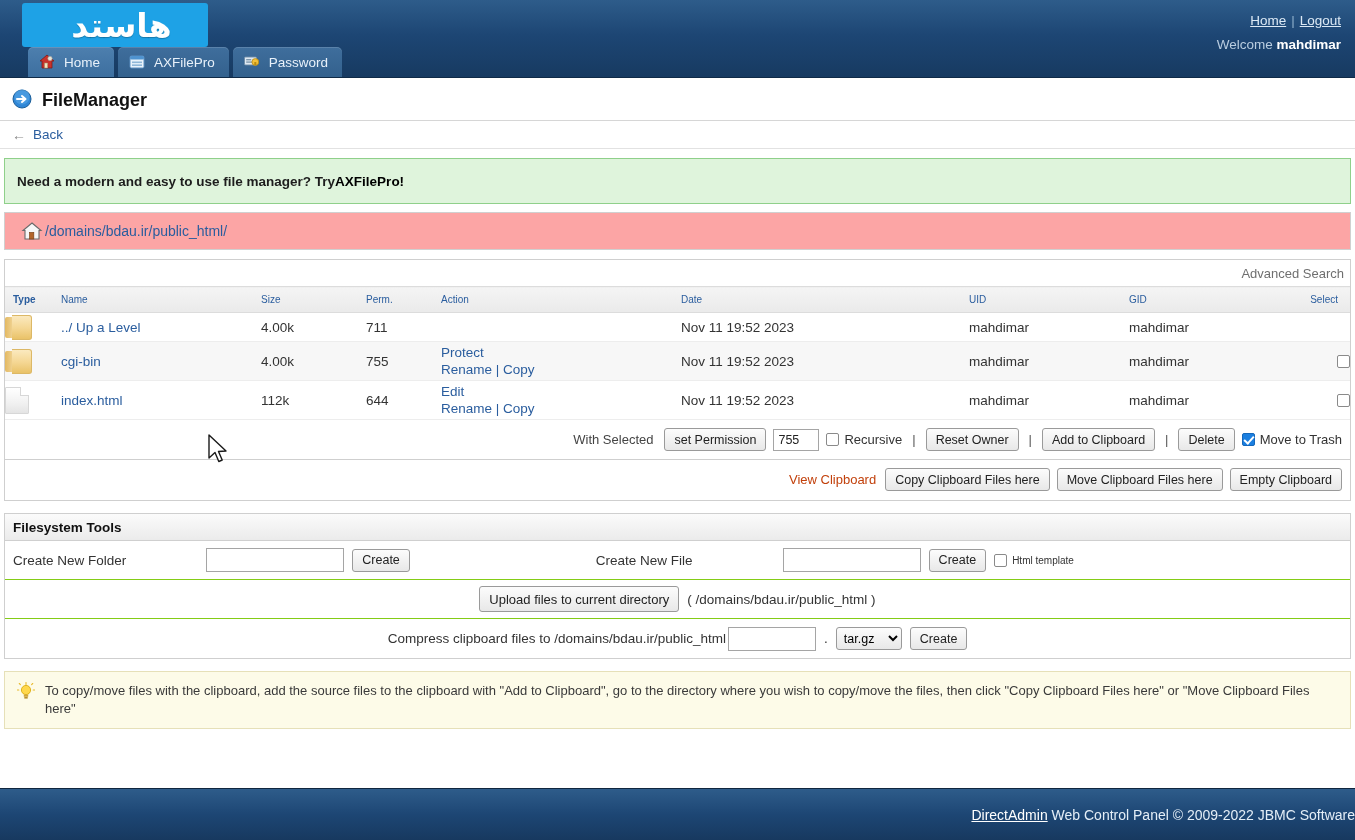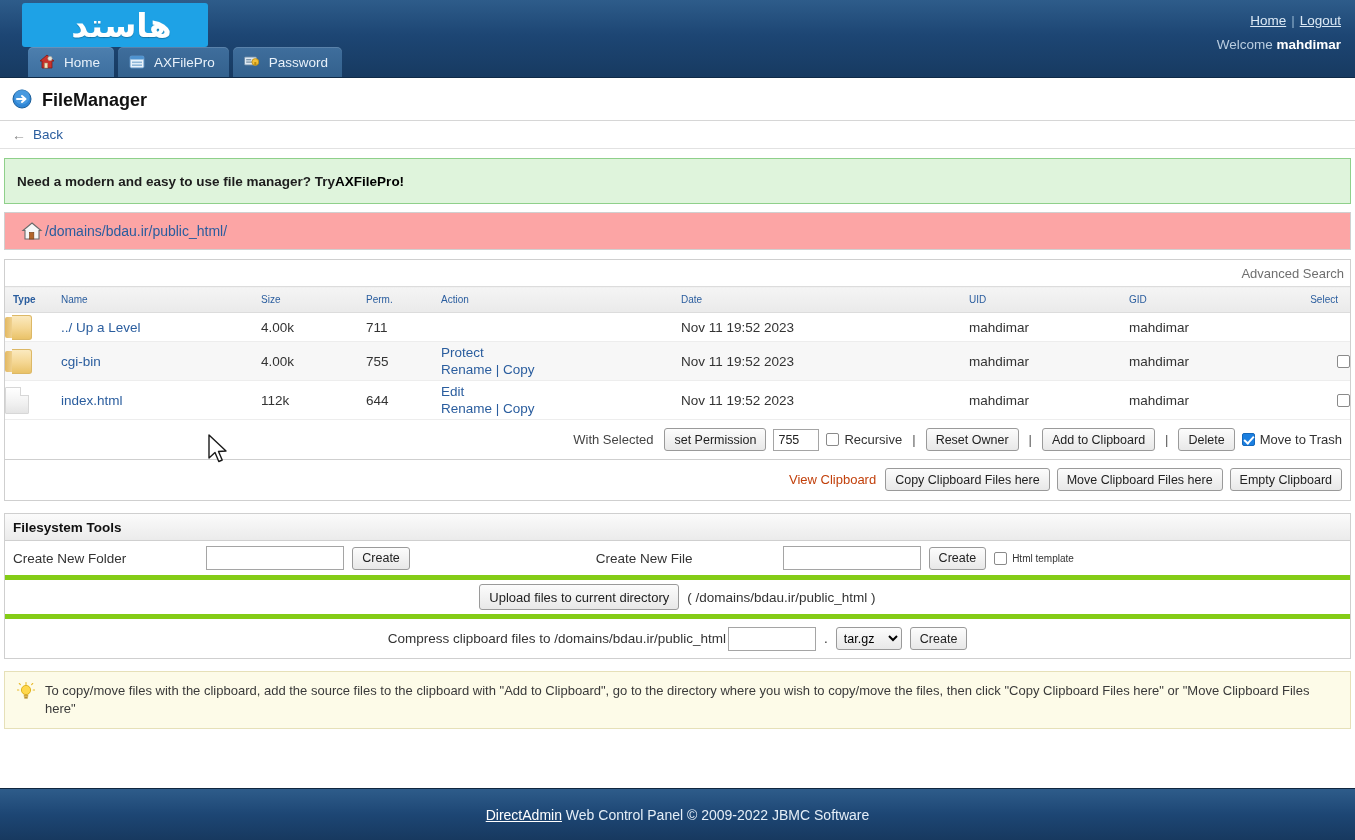--- a/index.html
+++ b/index.html
@@ -215,21 +215,21 @@
   
   .fs-panel{ margin:12px 4px 0 4px; border:1px solid #cfcfcf; }
   .fs-head{
     height:27px; display:flex; align-items:center; padding:0 8px;
     background:linear-gradient(180deg,#fbfbfb 0%,#ebebeb 100%);
     border-bottom:1px solid #cfcfcf;
     font-weight:bold; font-size:13.5px; color:#111;
   }
   .fs-row{
     display:flex; align-items:center;
-    border-bottom:5px solid #84cc16;
+    border-bottom:1px solid #84cc16;
     height:39px; padding:0 8px;
   }
   .fs-row:last-child{ border-bottom:none; }
   .fs-row.center{ justify-content:center; gap:8px; }
   .fs-label{ font-size:13.5px; color:#333; }
   .tiny{ font-size:10px; color:#333; }
   select.sel{
     font-family:"Liberation Sans", sans-serif;
     font-size:12.5px; height:23px;
     border:1px solid #9a9a9a; border-radius:3px;
@@ -244,21 +244,21 @@
     display:flex; gap:10px; padding:10px 12px;
     font-size:13px; color:#3a3a3a; line-height:18px;
   }
   .bulb{ width:18px; height:20px; flex:none; }
 
   
   .footer{
     position:absolute; left:0; bottom:0; width:1355px; height:52px;
     background:linear-gradient(180deg,#2e5c8a 0%,#1d4674 50%,#17395f 100%);
     border-top:1px solid #10263f;
-    display:flex; align-items:center; justify-content:center;
+    display:flex; align-items:center; justify-content:flex-end;
     color:#e4eef7; font-size:14px;
   }
   .footer a{ color:#ffffff; text-decoration:underline; }
 
   
   .cursor{ position:absolute; left:207px; top:434px; width:22px; height:32px; pointer-events:none; }
 </style>
 </head>
 <body>
 

